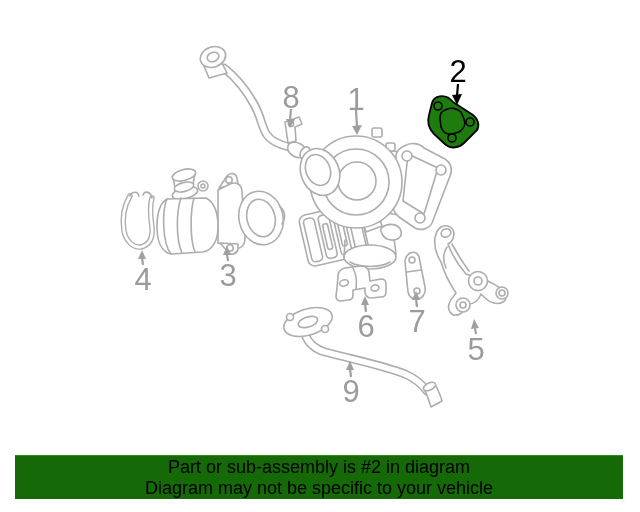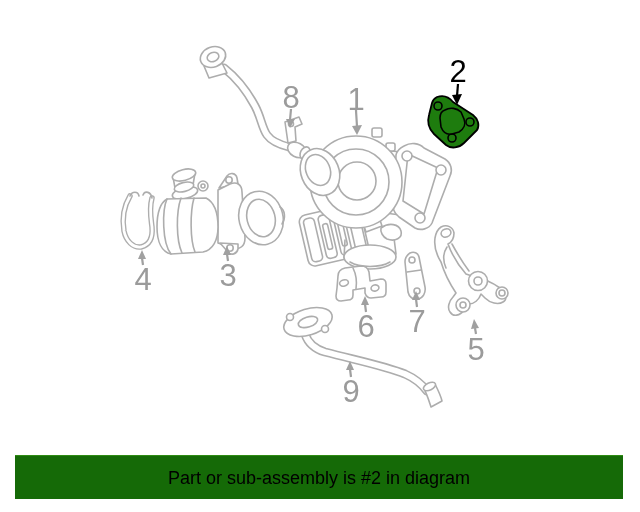--- a/index.html
+++ b/index.html
@@ -30,21 +30,21 @@
   .arrow-head.black{fill:var(--hl-outline);}
   .callout{
     position:absolute;transform:translate(-50%,-50%);
     font-size:31px;line-height:1;color:var(--callout);user-select:none;
   }
   .callout.highlight{color:var(--hl-outline);}
   .banner{
     position:absolute;left:15px;top:455px;width:608px;height:44px;
     background:var(--banner-bg);color:var(--banner-fg);
     text-align:center;font-size:18px;line-height:21px;
-    box-sizing:border-box;padding-top:12px;
+    box-sizing:border-box;padding-top:1px;
     border-top:1px solid #2f8c14;
   }
 </style>
 </head>
 <body>
 
 <div class="stage">
 
   <svg class="diagram" width="640" height="450" viewBox="0 0 640 450">
 
@@ -189,15 +189,16 @@
   <div class="callout" style="left:228px;top:275px">3</div>
   <div class="callout" style="left:143px;top:279px">4</div>
   <div class="callout" style="left:476px;top:349px">5</div>
   <div class="callout" style="left:366px;top:326px">6</div>
   <div class="callout" style="left:417px;top:321px">7</div>
   <div class="callout" style="left:291px;top:97px">8</div>
   <div class="callout" style="left:351px;top:391px">9</div>
 
   <div class="banner">
     <div>Part or sub-assembly is #2 in diagram</div>
+    <div>Diagram may not be specific to your vehicle</div>
   </div>
 
 </div>
 
 </body></html>

